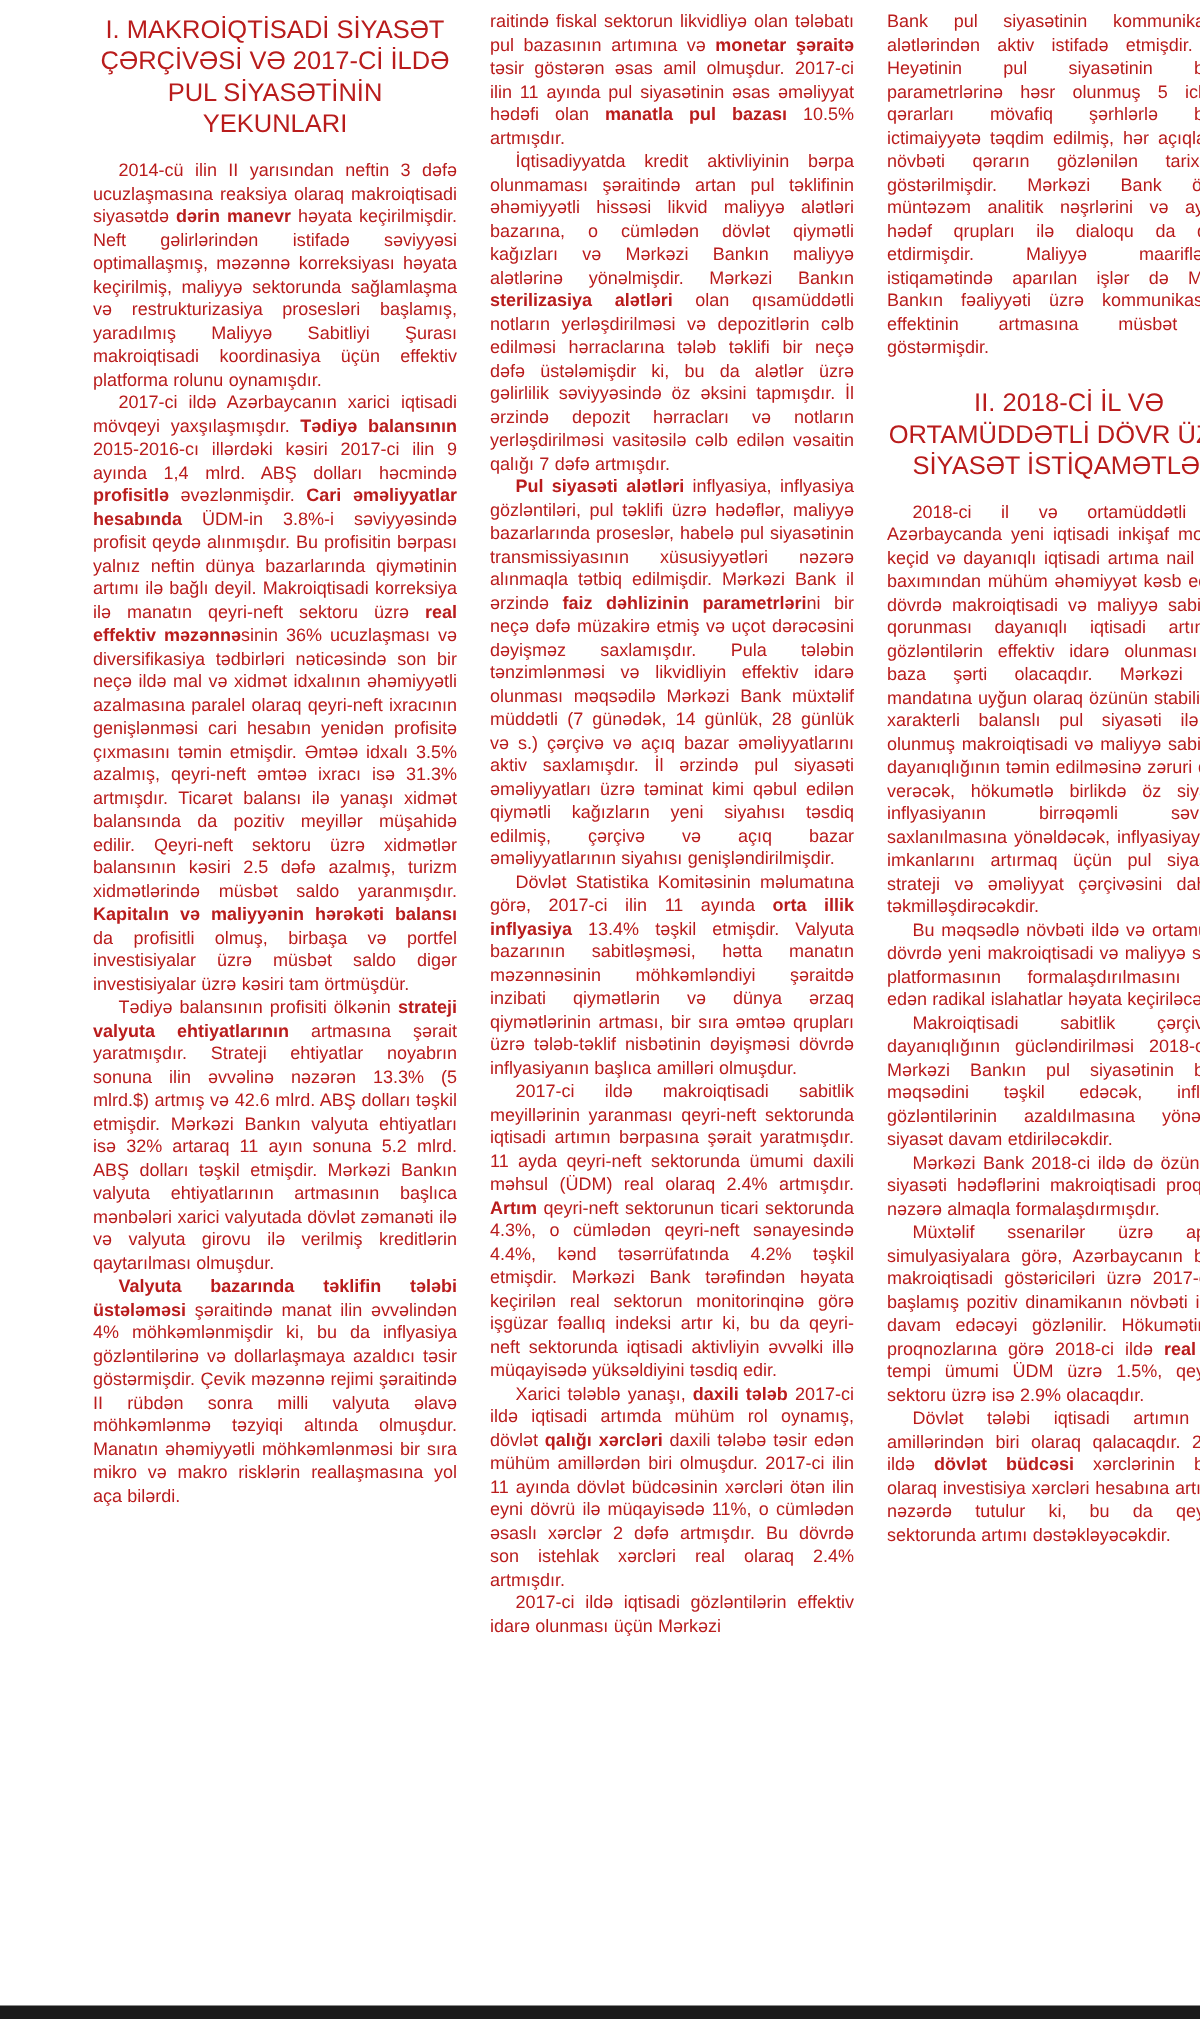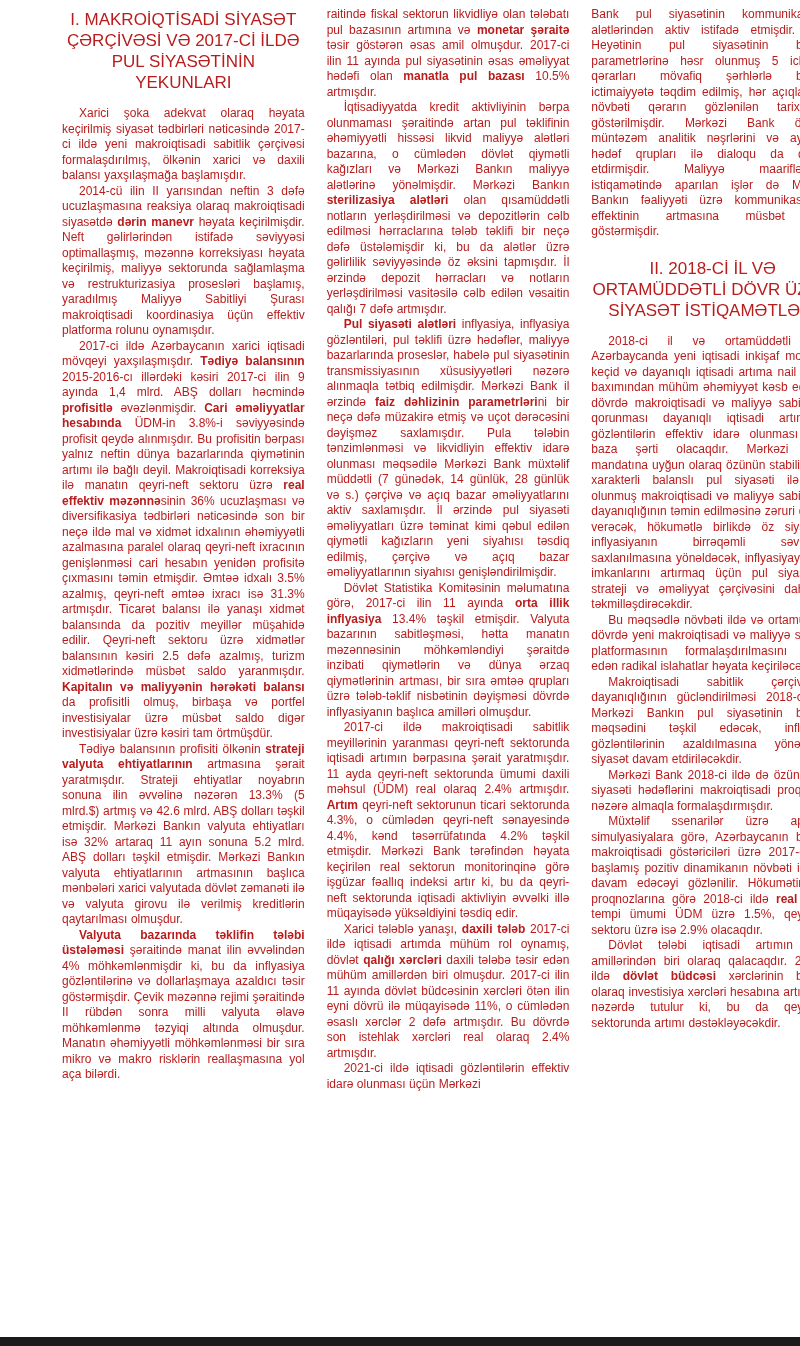--- a/index.html
+++ b/index.html
@@ -61,35 +61,34 @@
   }
 </style>
 </head>
 <body>
 
 <div class="page" style="background: rgb(255, 255, 255); color: #b91c1c; padding-left: 48px;">
   <div class="columns">
 
     <div class="col">
       <h1 class="heading">I. MAKROİQTİSADİ SİYASƏT ÇƏRÇİVƏSİ VƏ 2017-Cİ İLDƏ PUL SİYASƏTİNİN YEKUNLARI</h1>
-      <p class="para">Xarici şoka adekvat olaraq həyata keçirilmiş siyasət tədbirləri nəticəsində 2017-ci ildə yeni makroiqtisadi sabitlik çərçivəsi formalaşdırılmış, ölkənin xarici və daxili balansı yaxşılaşmağa başlamışdır.</p>
       <p class="para">2014-cü ilin II yarısından neftin 3 dəfə ucuzlaşmasına reaksiya olaraq makroiqtisadi siyasətdə <b>dərin manevr</b> həyata keçirilmişdir. Neft gəlirlərindən istifadə səviyyəsi optimallaşmış, məzənnə korreksiyası həyata keçirilmiş, maliyyə sektorunda sağlamlaşma və restrukturizasiya prosesləri başlamış, yaradılmış Maliyyə Sabitliyi Şurası makroiqtisadi koordinasiya üçün effektiv platforma rolunu oynamışdır.</p>
       <p class="para">2017-ci ildə Azərbaycanın xarici iqtisadi mövqeyi yaxşılaşmışdır. <b>Tədiyə balansının</b> 2015-2016-cı illərdəki kəsiri 2017-ci ilin 9 ayında 1,4 mlrd. ABŞ dolları həcmində <b>profisitlə</b> əvəzlənmişdir. <b>Cari əməliyyatlar hesabında</b> ÜDM-in 3.8%-i səviyyəsində profisit qeydə alınmışdır. Bu profisitin bərpası yalnız neftin dünya bazarlarında qiymətinin artımı ilə bağlı deyil. Makroiqtisadi korreksiya ilə manatın qeyri-neft sektoru üzrə <b>real effektiv məzənnə</b>sinin 36% ucuzlaşması və diversifikasiya tədbirləri nəticəsində son bir neçə ildə mal və xidmət idxalının əhəmiyyətli azalmasına paralel olaraq qeyri-neft ixracının genişlənməsi cari hesabın yenidən profisitə çıxmasını təmin etmişdir. Əmtəə idxalı 3.5% azalmış, qeyri-neft əmtəə ixracı isə 31.3% artmışdır. Ticarət balansı ilə yanaşı xidmət balansında da pozitiv meyillər müşahidə edilir. Qeyri-neft sektoru üzrə xidmətlər balansının kəsiri 2.5 dəfə azalmış, turizm xidmətlərində müsbət saldo yaranmışdır. <b>Kapitalın və maliyyənin hərəkəti balansı</b> da profisitli olmuş, birbaşa və portfel investisiyalar üzrə müsbət saldo digər investisiyalar üzrə kəsiri tam örtmüşdür.</p>
       <p class="para">Tədiyə balansının profisiti ölkənin <b>strateji valyuta ehtiyatlarının</b> artmasına şərait yaratmışdır. Strateji ehtiyatlar noyabrın sonuna ilin əvvəlinə nəzərən 13.3% (5 mlrd.$) artmış və 42.6 mlrd. ABŞ dolları təşkil etmişdir. Mərkəzi Bankın valyuta ehtiyatları isə 32% artaraq 11 ayın sonuna 5.2 mlrd. ABŞ dolları təşkil etmişdir. Mərkəzi Bankın valyuta ehtiyatlarının artmasının başlıca mənbələri xarici valyutada dövlət zəmanəti ilə və valyuta girovu ilə verilmiş kreditlərin qaytarılması olmuşdur.</p>
       <p class="para"><b>Valyuta bazarında təklifin tələbi üstələməsi</b> şəraitində manat ilin əvvəlindən 4% möhkəmlənmişdir ki, bu da inflyasiya gözləntilərinə və dollarlaşmaya azaldıcı təsir göstərmişdir. Çevik məzənnə rejimi şəraitində II rübdən sonra milli valyuta əlavə möhkəmlənmə təzyiqi altında olmuşdur. Manatın əhəmiyyətli möhkəmlənməsi bir sıra mikro və makro risklərin reallaşmasına yol aça bilərdi.</p>
     </div>
 
     <div class="col">
       <p class="para no-indent">raitində fiskal sektorun likvidliyə olan tələbatı pul bazasının artımına və <b>monetar şəraitə</b> təsir göstərən əsas amil olmuşdur. 2017-ci ilin 11 ayında pul siyasətinin əsas əməliyyat hədəfi olan <b>manatla pul bazası</b> 10.5% artmışdır.</p>
       <p class="para">İqtisadiyyatda kredit aktivliyinin bərpa olunmaması şəraitində artan pul təklifinin əhəmiyyətli hissəsi likvid maliyyə alətləri bazarına, o cümlədən dövlət qiymətli kağızları və Mərkəzi Bankın maliyyə alətlərinə yönəlmişdir. Mərkəzi Bankın <b>sterilizasiya alətləri</b> olan qısamüddətli notların yerləşdirilməsi və depozitlərin cəlb edilməsi hərraclarına tələb təklifi bir neçə dəfə üstələmişdir ki, bu da alətlər üzrə gəlirlilik səviyyəsində öz əksini tapmışdır. İl ərzində depozit hərracları və notların yerləşdirilməsi vasitəsilə cəlb edilən vəsaitin qalığı 7 dəfə artmışdır.</p>
       <p class="para"><b>Pul siyasəti alətləri</b> inflyasiya, inflyasiya gözləntiləri, pul təklifi üzrə hədəflər, maliyyə bazarlarında proseslər, habelə pul siyasətinin transmissiyasının xüsusiyyətləri nəzərə alınmaqla tətbiq edilmişdir. Mərkəzi Bank il ərzində <b>faiz dəhlizinin parametrləri</b>ni bir neçə dəfə müzakirə etmiş və uçot dərəcəsini dəyişməz saxlamışdır. Pula tələbin tənzimlənməsi və likvidliyin effektiv idarə olunması məqsədilə Mərkəzi Bank müxtəlif müddətli (7 günədək, 14 günlük, 28 günlük və s.) çərçivə və açıq bazar əməliyyatlarını aktiv saxlamışdır. İl ərzində pul siyasəti əməliyyatları üzrə təminat kimi qəbul edilən qiymətli kağızların yeni siyahısı təsdiq edilmiş, çərçivə və açıq bazar əməliyyatlarının siyahısı genişləndirilmişdir.</p>
       <p class="para">Dövlət Statistika Komitəsinin məlumatına görə, 2017-ci ilin 11 ayında <b>orta illik inflyasiya</b> 13.4% təşkil etmişdir. Valyuta bazarının sabitləşməsi, hətta manatın məzənnəsinin möhkəmləndiyi şəraitdə inzibati qiymətlərin və dünya ərzaq qiymətlərinin artması, bir sıra əmtəə qrupları üzrə tələb-təklif nisbətinin dəyişməsi dövrdə inflyasiyanın başlıca amilləri olmuşdur.</p>
       <p class="para">2017-ci ildə makroiqtisadi sabitlik meyillərinin yaranması qeyri-neft sektorunda iqtisadi artımın bərpasına şərait yaratmışdır. 11 ayda qeyri-neft sektorunda ümumi daxili məhsul (ÜDM) real olaraq 2.4% artmışdır. <b>Artım</b> qeyri-neft sektorunun ticari sektorunda 4.3%, o cümlədən qeyri-neft sənayesində 4.4%, kənd təsərrüfatında 4.2% təşkil etmişdir. Mərkəzi Bank tərəfindən həyata keçirilən real sektorun monitorinqinə görə işgüzar fəallıq indeksi artır ki, bu da qeyri-neft sektorunda iqtisadi aktivliyin əvvəlki illə müqayisədə yüksəldiyini təsdiq edir.</p>
       <p class="para">Xarici tələblə yanaşı, <b>daxili tələb</b> 2017-ci ildə iqtisadi artımda mühüm rol oynamış, dövlət <b>qalığı xərcləri</b> daxili tələbə təsir edən mühüm amillərdən biri olmuşdur. 2017-ci ilin 11 ayında dövlət büdcəsinin xərcləri ötən ilin eyni dövrü ilə müqayisədə 11%, o cümlədən əsaslı xərclər 2 dəfə artmışdır. Bu dövrdə son istehlak xərcləri real olaraq 2.4% artmışdır.</p>
-      <p class="para">2021-ci ildə iqtisadi gözləntilərin effektiv idarə olunması üçün Mərkəzi</p>
+      <p class="para">2017-ci ildə iqtisadi gözləntilərin effektiv idarə olunması üçün Mərkəzi</p>
     </div>
 
     <div class="col">
       <p class="para no-indent">Bank pul siyasətinin kommunikasiyası alətlərindən aktiv istifadə etmişdir. İdarə Heyətinin pul siyasətinin başlıca parametrlərinə həsr olunmuş 5 iclasının qərarları mövafiq şərhlərlə birlikdə ictimaiyyətə təqdim edilmiş, hər açıqlamada növbəti qərarın gözlənilən tarixi də göstərilmişdir. Mərkəzi Bank özünün müntəzəm analitik nəşrlərini və ayrı-ayrı hədəf qrupları ilə dialoqu da davam etdirmişdir. Maliyyə maariflənməsi istiqamətində aparılan işlər də Mərkəzi Bankın fəaliyyəti üzrə kommunikasiyanın effektinin artmasına müsbət təsir göstərmişdir.</p>
       <h2 class="heading mid">II. 2018-Cİ İL VƏ ORTAMÜDDƏTLİ DÖVR ÜZRƏ SİYASƏT İSTİQAMƏTLƏRİ</h2>
       <p class="para">2018-ci il və ortamüddətli dövr Azərbaycanda yeni iqtisadi inkişaf modelinə keçid və dayanıqlı iqtisadi artıma nail olmaq baxımından mühüm əhəmiyyət kəsb edir. Bu dövrdə makroiqtisadi və maliyyə sabitliyinin qorunması dayanıqlı iqtisadi artım və gözləntilərin effektiv idarə olunması üçün baza şərti olacaqdır. Mərkəzi Bank mandatına uyğun olaraq özünün stabilizasiya xarakterli balanslı pul siyasəti ilə əldə olunmuş makroiqtisadi və maliyyə sabitliyinin dayanıqlığının təmin edilməsinə zəruri dəstək verəcək, hökumətlə birlikdə öz siyasətini inflyasiyanın birrəqəmli səviyyədə saxlanılmasına yönəldəcək, inflyasiyaya təsir imkanlarını artırmaq üçün pul siyasətinin strateji və əməliyyat çərçivəsini daha da təkmilləşdirəcəkdir.</p>
       <p class="para">Bu məqsədlə növbəti ildə və ortamüddətli dövrdə yeni makroiqtisadi və maliyyə sabitliyi platformasının formalaşdırılmasını təmin edən radikal islahatlar həyata keçiriləcəkdir.</p>
       <p class="para">Makroiqtisadi sabitlik çərçivəsinin dayanıqlığının gücləndirilməsi 2018-ci ildə Mərkəzi Bankın pul siyasətinin başlıca məqsədini təşkil edəcək, inflyasiya gözləntilərinin azaldılmasına yönəldilmiş siyasət davam etdiriləcəkdir.</p>
       <p class="para">Mərkəzi Bank 2018-ci ildə də özünün pul siyasəti hədəflərini makroiqtisadi proqnozlar nəzərə almaqla formalaşdırmışdır.</p>
       <p class="para">Müxtəlif ssenarilər üzrə aparılan simulyasiyalara görə, Azərbaycanın başlıca makroiqtisadi göstəriciləri üzrə 2017-ci ildə başlamış pozitiv dinamikanın növbəti ildə də davam edəcəyi gözlənilir. Hökumətin son proqnozlarına görə 2018-ci ildə <b>real artım</b> tempi ümumi ÜDM üzrə 1.5%, qeyri-neft sektoru üzrə isə 2.9% olacaqdır.</p>

